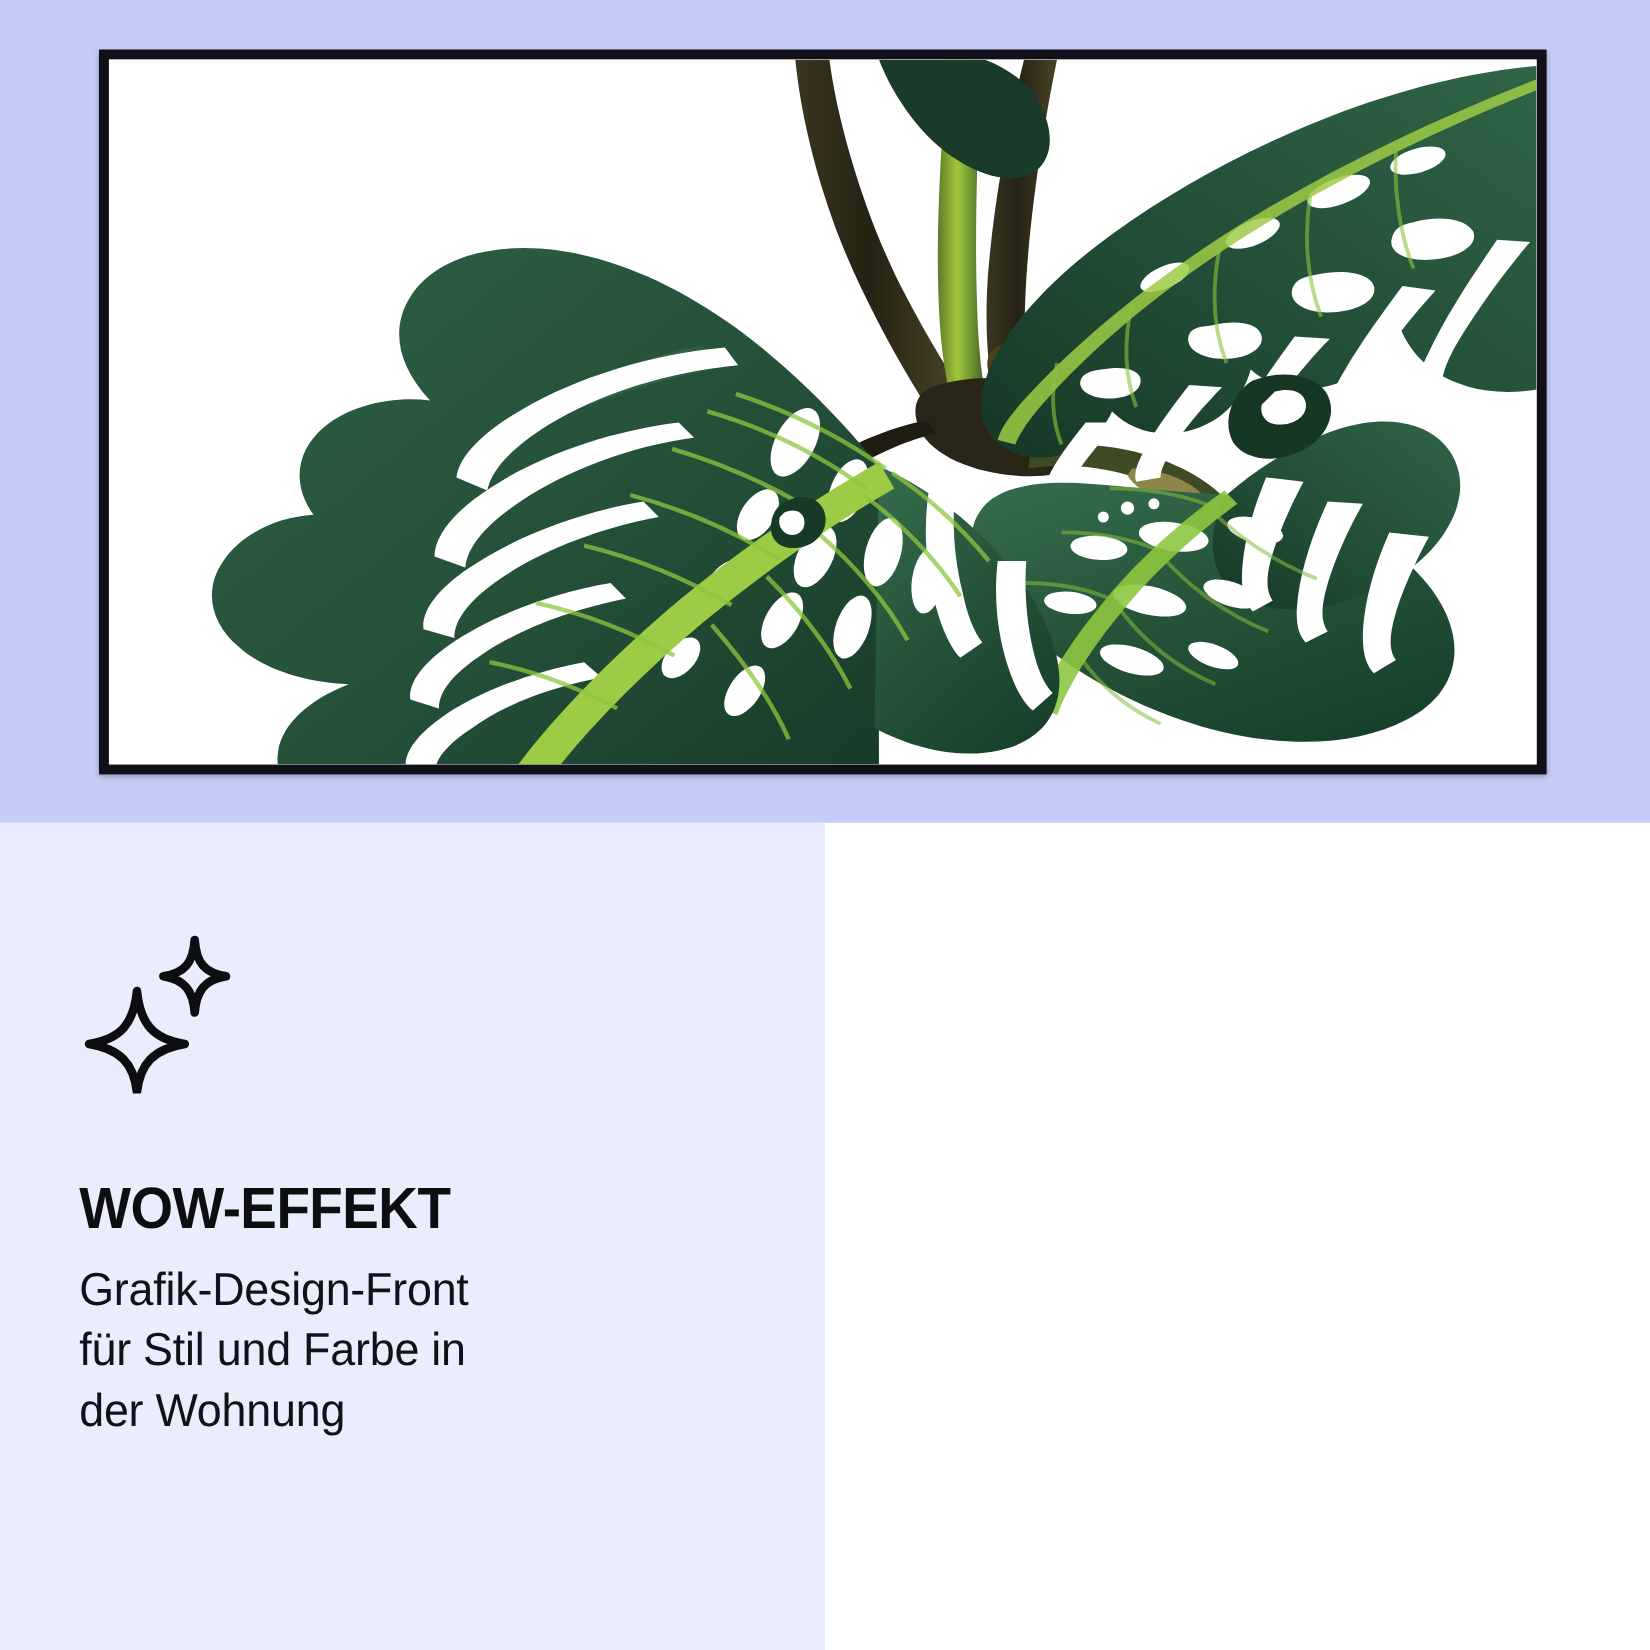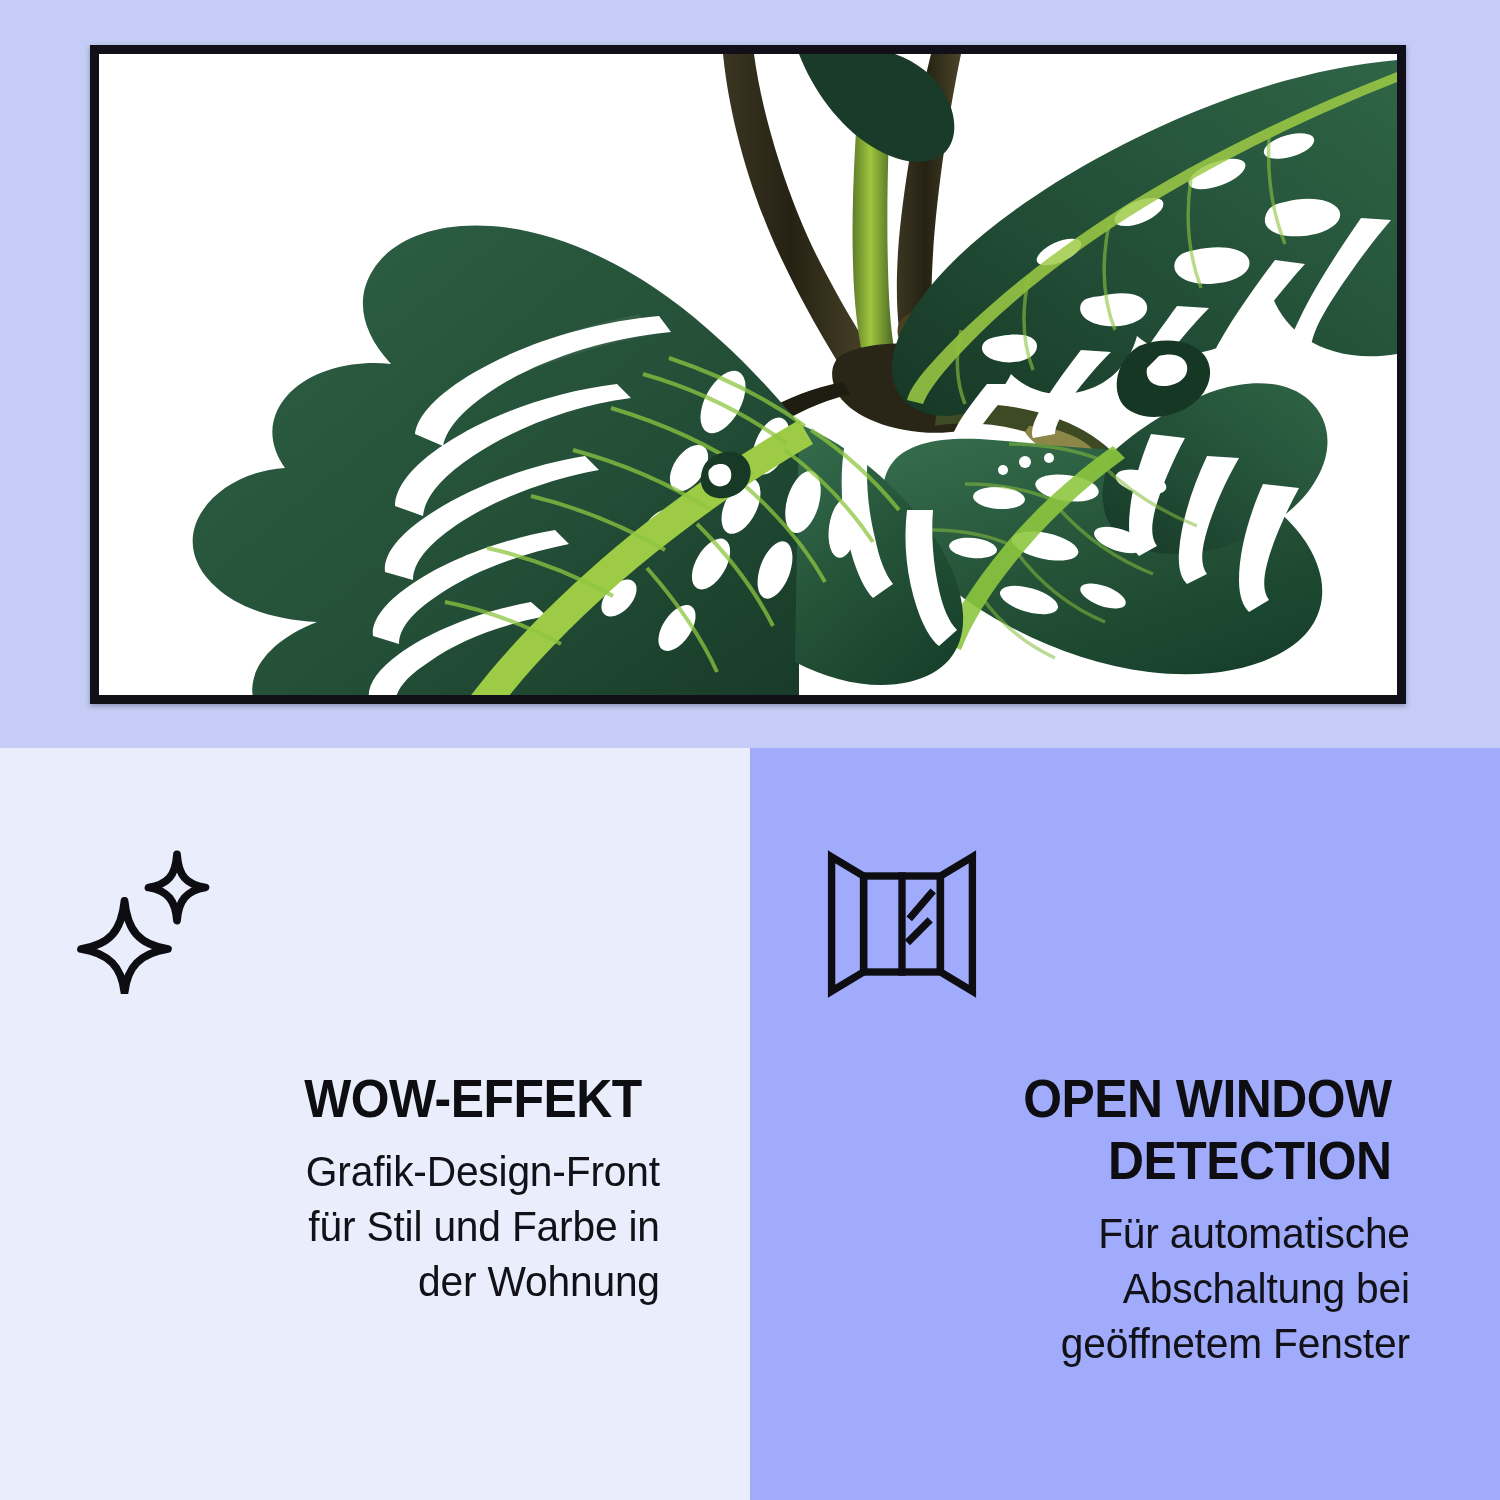--- a/index.html
+++ b/index.html
@@ -28,21 +28,20 @@
     position:relative;width:100%;height:100%;
     background:#ffffff;
     overflow:hidden;
   }
   .screen svg{display:block;width:100%;height:100%;}
 
   
   .features{
     position:absolute;left:0;top:748px;width:1500px;height:752px;
     display:flex;
-    text-align:right;
   }
   .panel{
     width:750px;height:752px;
     box-sizing:border-box;
     padding:96px 72px 0 72px;
     position:relative;
   }
   .panel--left{background:#e9edfc;}
   .panel--right{background:#a0abfc;}
 
@@ -355,37 +354,15 @@
           <path d="M70 7 C71 21 76 27 89 29 C76 31 71 38 70 51
                    C69 38 64 31 51 29 C64 27 69 21 70 7 Z"></path>
         </svg>
       </span>
       <h2 class="feature-title">WOW-EFFEKT</h2>
       <p class="feature-body">Grafik-Design-Front
 für Stil und Farbe in
 der Wohnung</p>
     </div>
 
-    <div class="panel panel--right">
-      <span class="feature-icon">
-        <svg viewBox="0 0 100 100" fill="none" stroke="#0d0d12" stroke-width="4.6" stroke-linecap="square" stroke-linejoin="miter">
-
-          <path d="M6 8 L26 20 L26 80 L6 92 Z"></path>
-
-          <path d="M94 8 L74 20 L74 80 L94 92 Z"></path>
-
-          <rect x="26" y="20" width="48" height="60"></rect>
-
-          <path d="M50 20 L50 80"></path>
-
-          <path d="M68 31 L56 45"></path>
-          <path d="M66 49 L55 60"></path>
-        </svg>
-      </span>
-      <h2 class="feature-title">OPEN WINDOW
-DETECTION</h2>
-      <p class="feature-body">Für automatische
-Abschaltung bei
-geöffnetem Fenster</p>
-    </div>
 
   </section>
 </div>
 
 </body></html>

